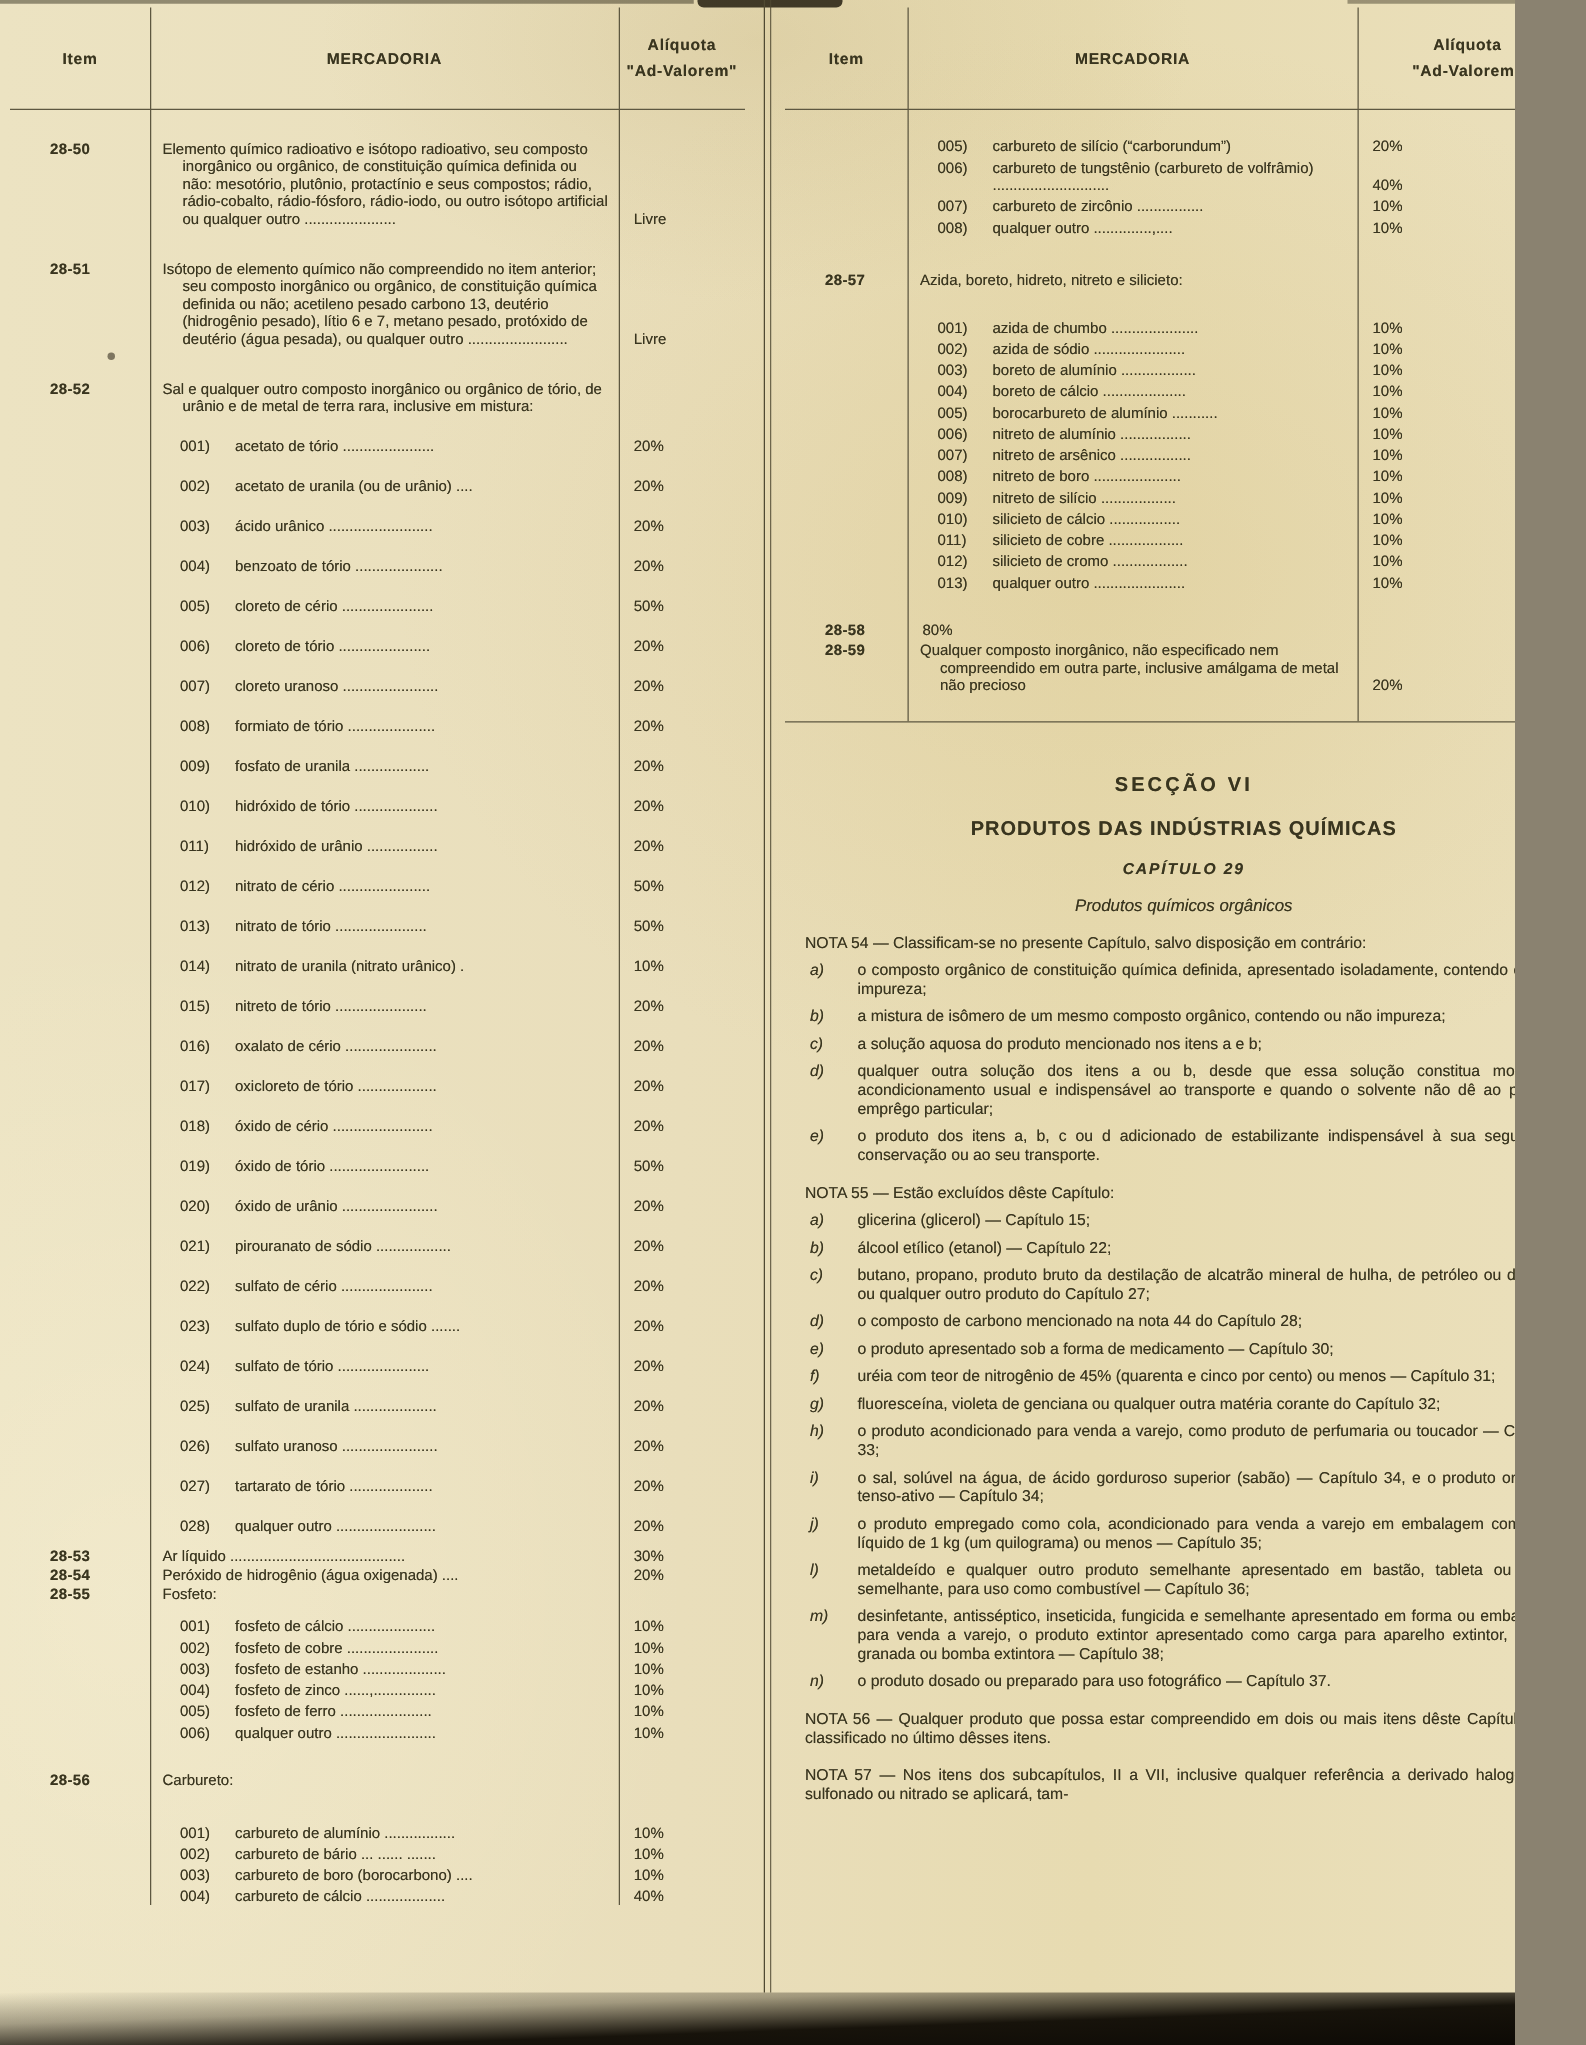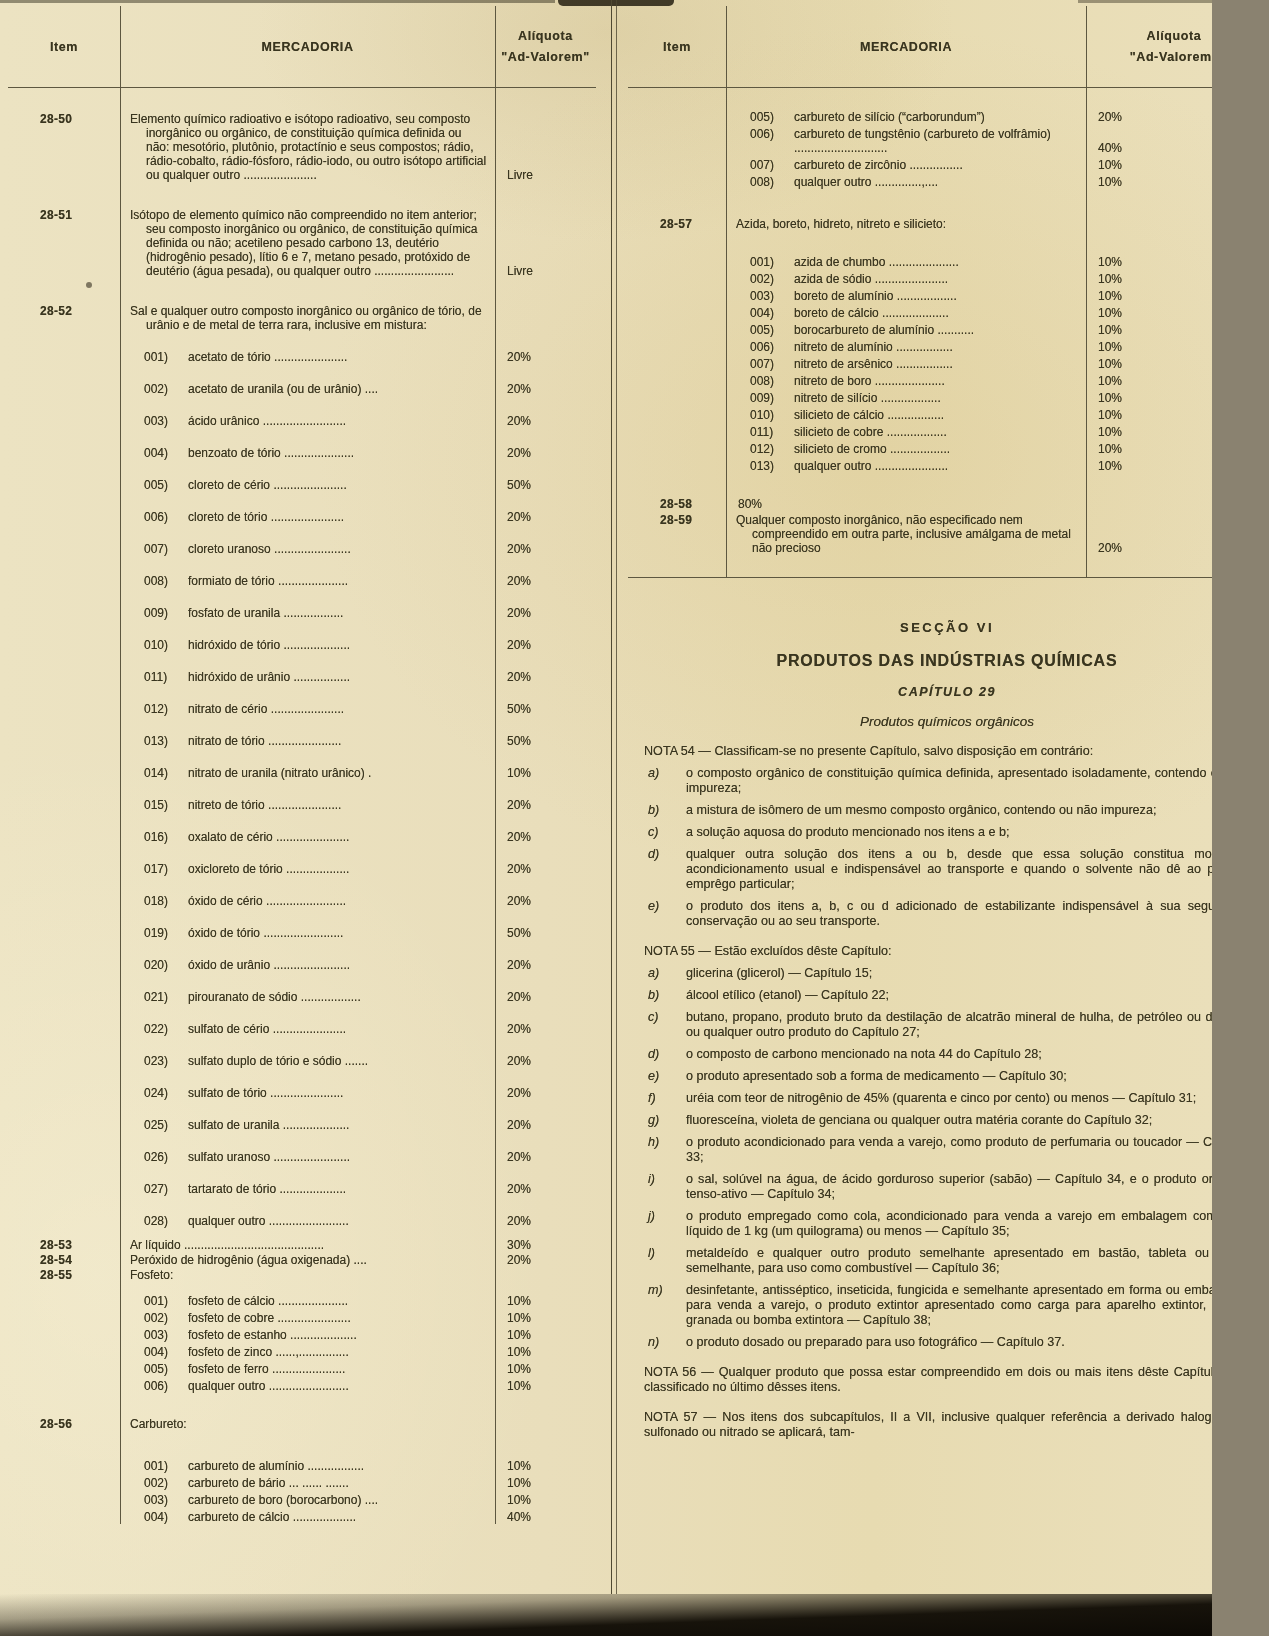--- a/index.html
+++ b/index.html
@@ -60,21 +60,21 @@
   .tc { font-size:12px; line-height:14px; }
   .tc.code { padding-left:32px; font-weight:bold; letter-spacing:.3px; }
   .tc.desc { padding:0 8px 0 26px; text-indent:-16px; text-align:left; }
   .tc.desc.sub { padding-left:68px; text-indent:-44px; }
   .num { display:inline-block; width:44px; text-indent:0; }
   .tc.rate { padding-left:12px; white-space:nowrap; }
   .tc.rate.rb { align-self:end; }
 
   
   .section { padding:18px 12px 0 16px; }
-  .sec-title   { text-align:center; font-size:13px; font-weight:bold; letter-spacing:2.5px; margin-top:24px; }
+  .sec-title   { text-align:center; font-size:16px; font-weight:bold; letter-spacing:2.5px; margin-top:24px; }
   .sec-sub     { text-align:center; font-size:16px; font-weight:bold; letter-spacing:.8px; margin-top:17px; }
   .sec-chapter { text-align:center; font-size:12.5px; font-weight:bold; font-style:italic; letter-spacing:1.5px; margin-top:15px; }
   .sec-chapsub { text-align:center; font-size:13.5px; font-style:italic; margin-top:15px; }
   .notes { margin-top:4px; }
   .note { margin-top:15px; }
   .note-intro { font-size:12.6px; line-height:15px; text-align:justify; }
   .note-item { display:flex; margin-top:7px; font-size:12.6px; line-height:15px; }
   .note-letter { flex:0 0 42px; padding-left:4px; font-style:italic; }
   .note-text { flex:1; text-align:justify; }
 </style>

